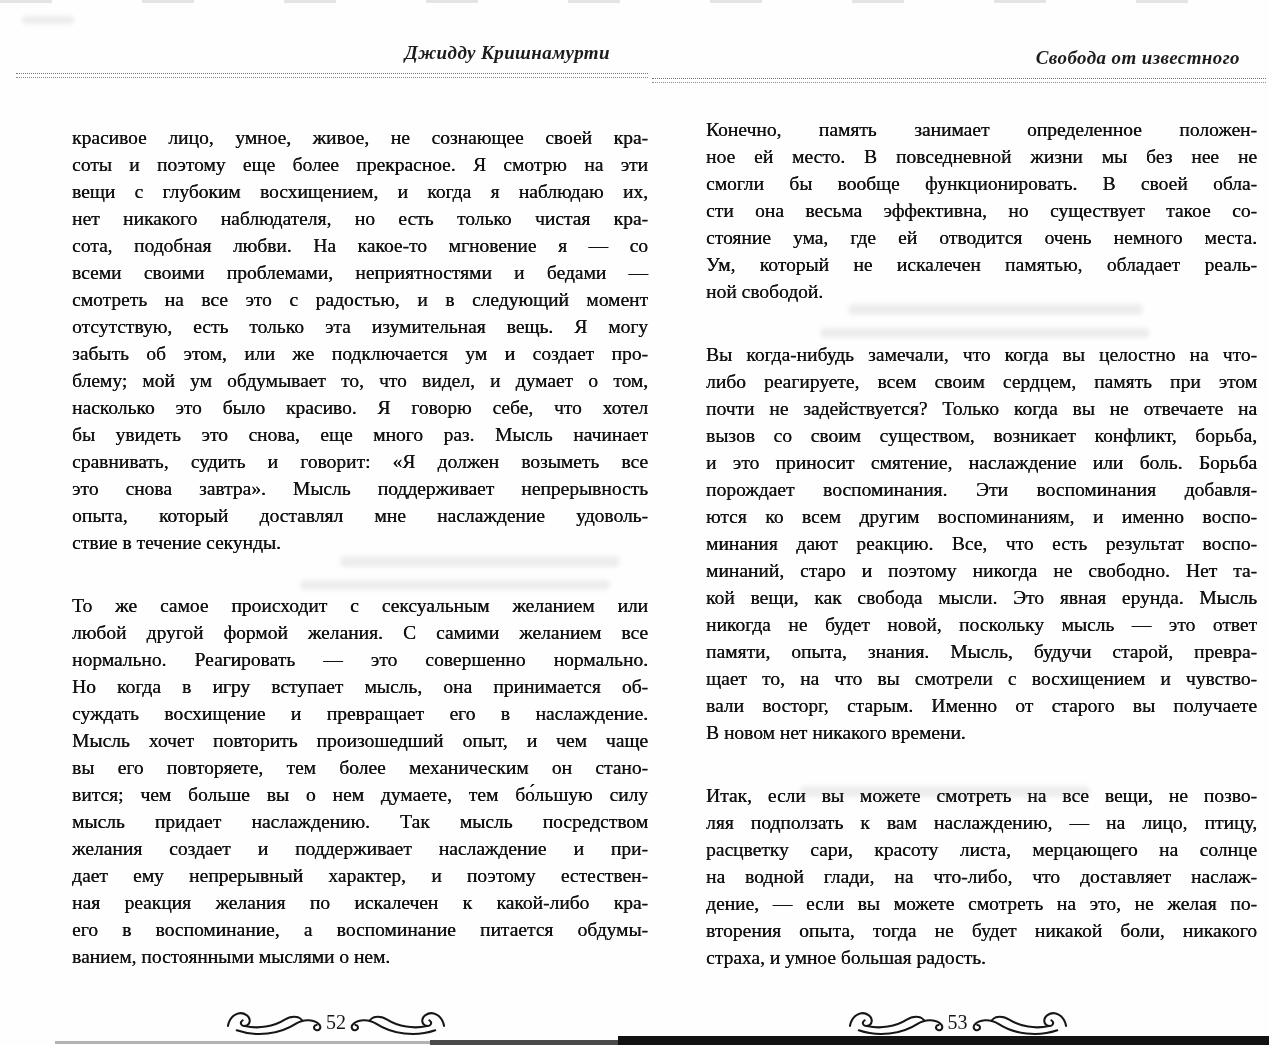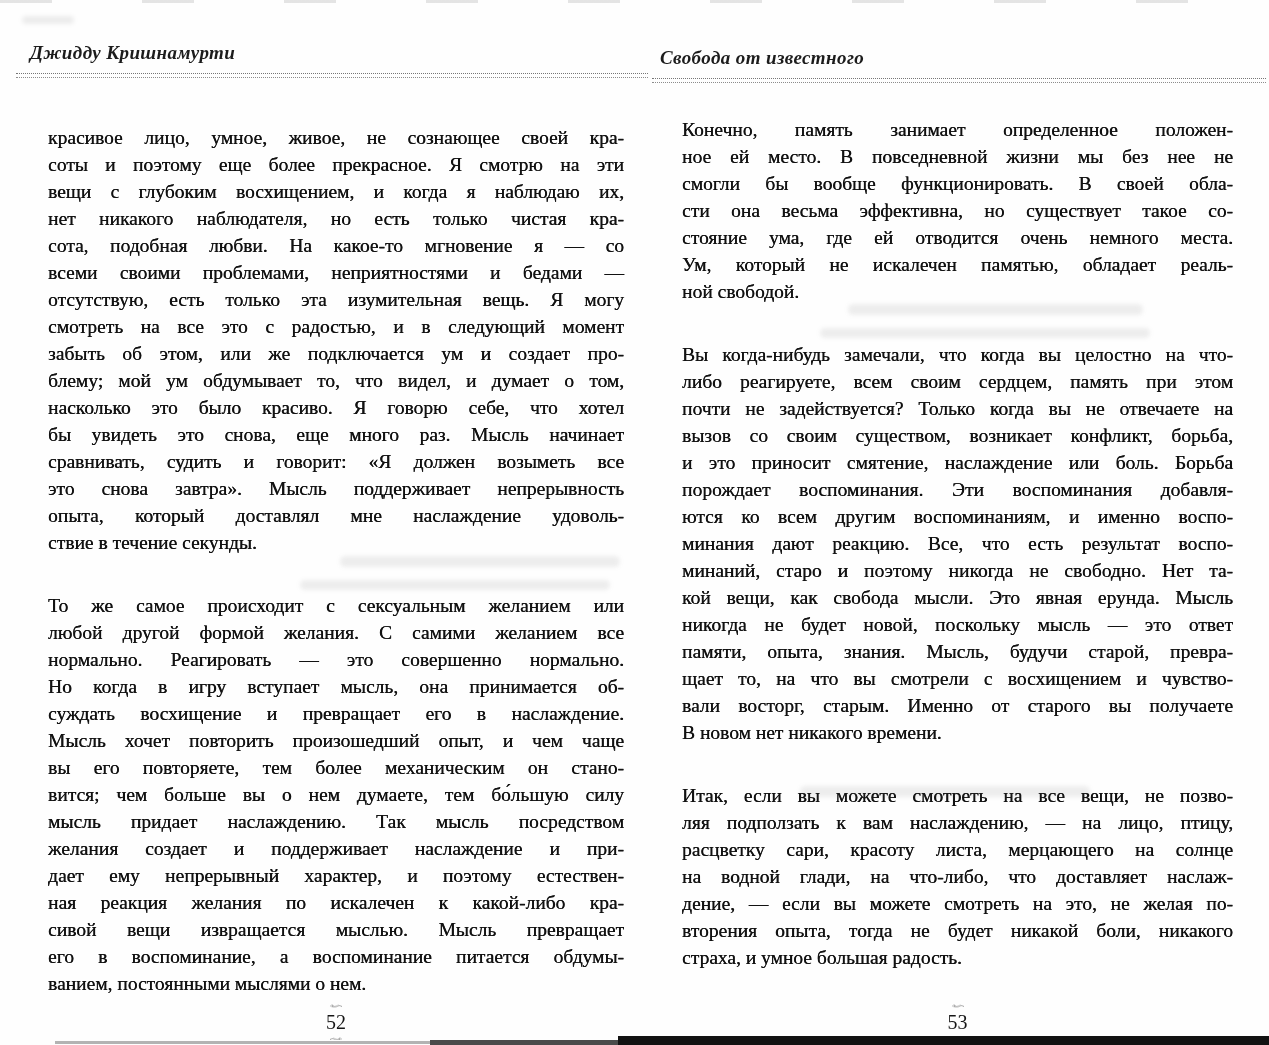--- a/index.html
+++ b/index.html
@@ -13,21 +13,21 @@
   }
   .scan { position: absolute; inset: 0; background: #fefefe; }
 
   
   .running-head {
     position: absolute;
     font-style: italic;
     font-weight: 600;
     font-size: 19px;
     letter-spacing: 0.4px;
-    text-align: left;
+    text-align: right;
     color: #1c1c1c;
   }
   .head-left  { left: 30px;  width: 580px; top: 42px; }
   .head-right { left: 660px; width: 580px; top: 47px; }
 
   
   .head-rule {
     position: absolute;
     height: 3px;
     border-top: 1px dotted #767676;
@@ -35,37 +35,37 @@
   }
   .rule-left  { left: 16px;  width: 632px; top: 73px; }
   .rule-right { left: 652px; width: 614px; top: 78px; }
 
   
   .body-text {
     position: absolute;
     font-size: 19.5px;
     line-height: 27px;
     text-shadow: 0.3px 0 0 currentColor; 
+    margin-left: 24px;
   }
   .body-left  { left: 48px;  width: 576px; top: 124px; }
   .body-right { left: 682px; width: 551px; top: 116px; }
   .paragraph { margin: 0 0 36px 0; }
   .line { text-align: justify; text-align-last: justify; }
   .line-last { text-align-last: left; }
 
   
   .page-footer {
     position: absolute;
     top: 1004px;
     height: 36px;
     display: flex;
     align-items: center;
     justify-content: center;
     gap: 3px;
-    flex-direction: column;
   }
   .footer-left  { left: 48px;  width: 576px; }
   .footer-right { left: 682px; width: 551px; }
   .page-number { font-size: 20px; font-weight: 500; color: #161616; }
   .flourish { width: 98px; height: 30px; display: block; }
   .flourish path { fill: none; stroke: #161616; stroke-width: 2.1; stroke-linecap: round; }
   .flourish-mirror { transform: scaleX(-1); }
 
   
   .top-smudges {
@@ -111,22 +111,22 @@
   <div class="head-rule rule-left"></div>
 
   <div class="body-text body-left">
       <div class="paragraph">
         <div class="line">красивое лицо, умное, живое, не сознающее своей кра-</div>
         <div class="line">соты и поэтому еще более прекрасное. Я смотрю на эти</div>
         <div class="line">вещи с глубоким восхищением, и когда я наблюдаю их,</div>
         <div class="line">нет никакого наблюдателя, но есть только чистая кра-</div>
         <div class="line">сота, подобная любви. На какое-то мгновение я — со</div>
         <div class="line">всеми своими проблемами, неприятностями и бедами —</div>
+        <div class="line">смотреть на все это с радостью, и в следующий момент</div>
         <div class="line">отсутствую, есть только эта изумительная вещь. Я могу</div>
-        <div class="line">смотреть на все это с радостью, и в следующий момент</div>
         <div class="line">забыть об этом, или же подключается ум и создает про-</div>
         <div class="line">блему; мой ум обдумывает то, что видел, и думает о том,</div>
         <div class="line">насколько это было красиво. Я говорю себе, что хотел</div>
         <div class="line">бы увидеть это снова, еще много раз. Мысль начинает</div>
         <div class="line">сравнивать, судить и говорит: «Я должен возыметь все</div>
         <div class="line">это снова завтра». Мысль поддерживает непрерывность</div>
         <div class="line">опыта, который доставлял мне наслаждение удоволь-</div>
         <div class="line line-last">ствие в течение секунды.</div>
       </div>
       <div class="paragraph">
@@ -135,21 +135,20 @@
         <div class="line">нормально. Реагировать — это совершенно нормально.</div>
         <div class="line">Но когда в игру вступает мысль, она принимается об-</div>
         <div class="line">суждать восхищение и превращает его в наслаждение.</div>
         <div class="line">Мысль хочет повторить произошедший опыт, и чем чаще</div>
         <div class="line">вы его повторяете, тем более механическим он стано-</div>
         <div class="line">вится; чем больше вы о нем думаете, тем бо́льшую силу</div>
         <div class="line">мысль придает наслаждению. Так мысль посредством</div>
         <div class="line">желания создает и поддерживает наслаждение и при-</div>
         <div class="line">дает ему непрерывный характер, и поэтому естествен-</div>
         <div class="line">ная реакция желания по искалечен к какой-либо кра-</div>
-        <div class="line">сивой вещи извращается мыслью. Мысль превращает</div>
         <div class="line">его в воспоминание, а воспоминание питается обдумы-</div>
         <div class="line line-last">ванием, постоянными мыслями о нем.</div>
       </div>
     </div>
 
   <div class="page-footer footer-left">
     <svg class="flourish" viewBox="0 0 100 30">
       <path d="M3 19 C5 8 15 3 22 8 C27 11.5 26 18 20.5 19 C16.5 19.7 14.5 15.5 18 13.2"></path>
       <path d="M20.5 19 C34 22.5 50 19.5 61 12.5 C67 8.8 75 8.6 78.5 13"></path>
       <path d="M12 23.5 C32 30.5 56 27.5 72 17 C80 11.5 92 12 96.5 18 C98.5 21 96 24.5 92.5 23 C89.8 21.8 90.5 18.2 93.5 18"></path>

